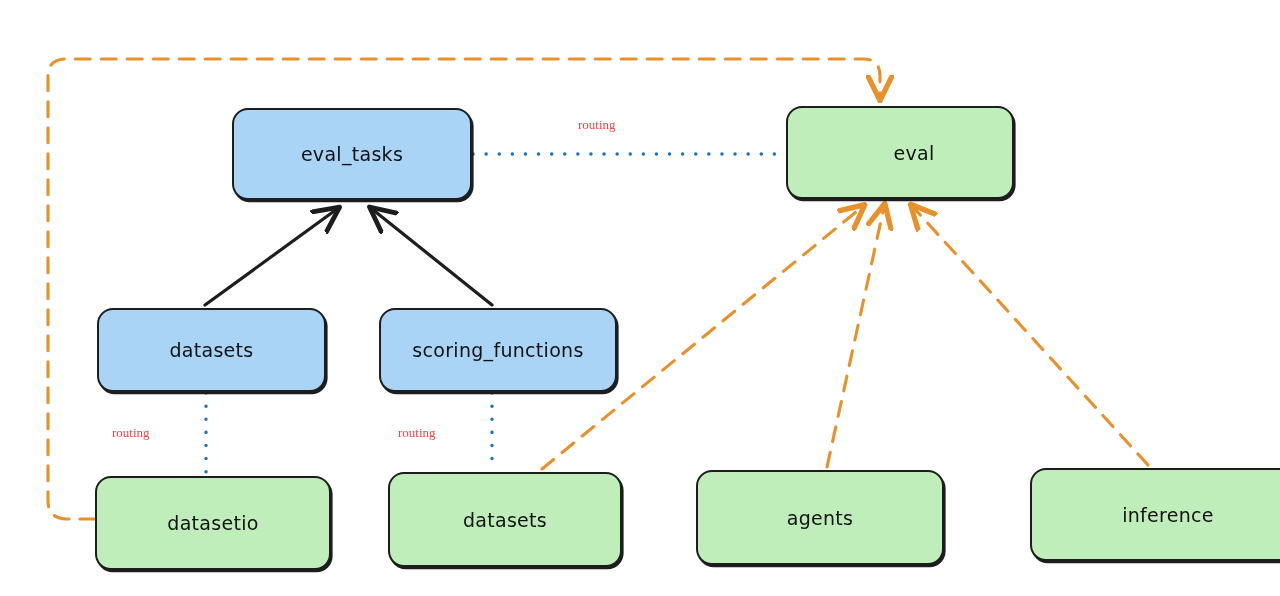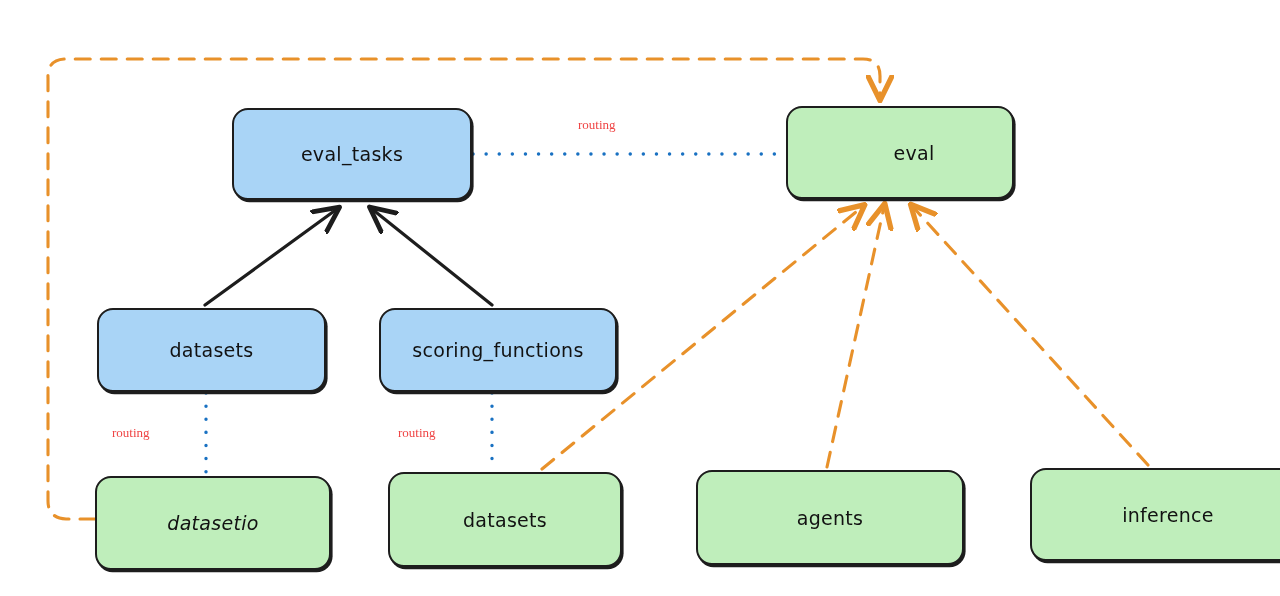--- a/index.html
+++ b/index.html
@@ -120,29 +120,29 @@
   </div>
 
   <div class="node api" style="left:97px; top:308px; width:229px; height:84px;">
     <span class="node-label">datasets</span>
   </div>
 
   <div class="node api" style="left:379px; top:308px; width:238px; height:84px;">
     <span class="node-label">scoring_functions</span>
   </div>
 
-  <div class="node provider" style="left:95px; top:476px; width:236px; height:94px;font-style:italic;">
+  <div class="node provider" style="left:95px; top:476px; width:236px; height:94px;">
     <span class="node-label">datasetio</span>
   </div>
 
   <div class="node provider" style="left:388px; top:472px; width:234px; height:95px;">
     <span class="node-label">datasets</span>
   </div>
 
-  <div class="node provider" style="left:696px; top:470px; width:268px; height:95px;">
+  <div class="node provider" style="left:696px; top:470px; width:248px; height:95px;">
     <span class="node-label">agents</span>
   </div>
 
   <div class="node provider" style="left:1030px; top:468px; width:276px; height:93px;">
     <span class="node-label">inference</span>
   </div>
 
   <div class="edge-label" style="left:578px; top:117px;">routing</div>
 
   <div class="edge-label" style="left:112px; top:425px;">routing</div>

